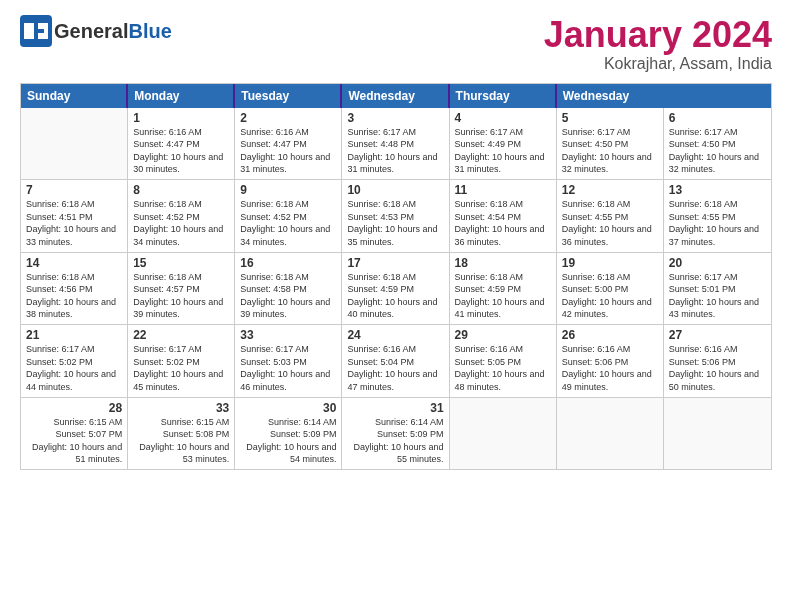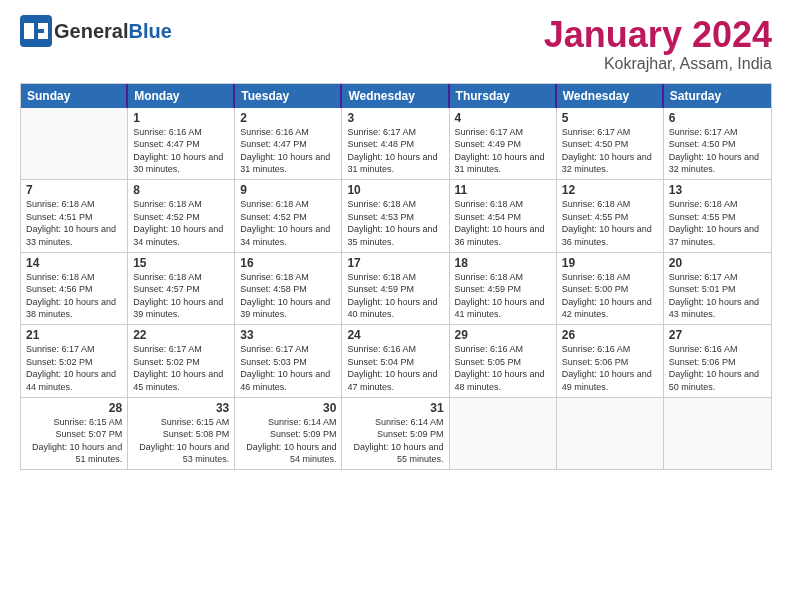--- a/index.html
+++ b/index.html
@@ -126,21 +126,20 @@
   </div>
 
   <div class="calendar">
     <div class="cal-header">
       <div class="cal-header-cell">Sunday</div>
       <div class="cal-header-cell">Monday</div>
       <div class="cal-header-cell">Tuesday</div>
       <div class="cal-header-cell">Wednesday</div>
       <div class="cal-header-cell">Thursday</div>
       <div class="cal-header-cell">Wednesday</div>
-      <div class="cal-header-cell">Saturday</div>
     </div>
     <div class="cal-body" id="cal-body">
     <div class="cal-row">
           <div class="cal-cell empty"></div>
           <div class="cal-cell">
             <span class="day-number">1</span>
             <div class="day-info">Sunrise: 6:16 AM<br>Sunset: 4:47 PM<br>Daylight: 10 hours and 30 minutes.</div>
           </div>
           <div class="cal-cell">
             <span class="day-number">2</span>

